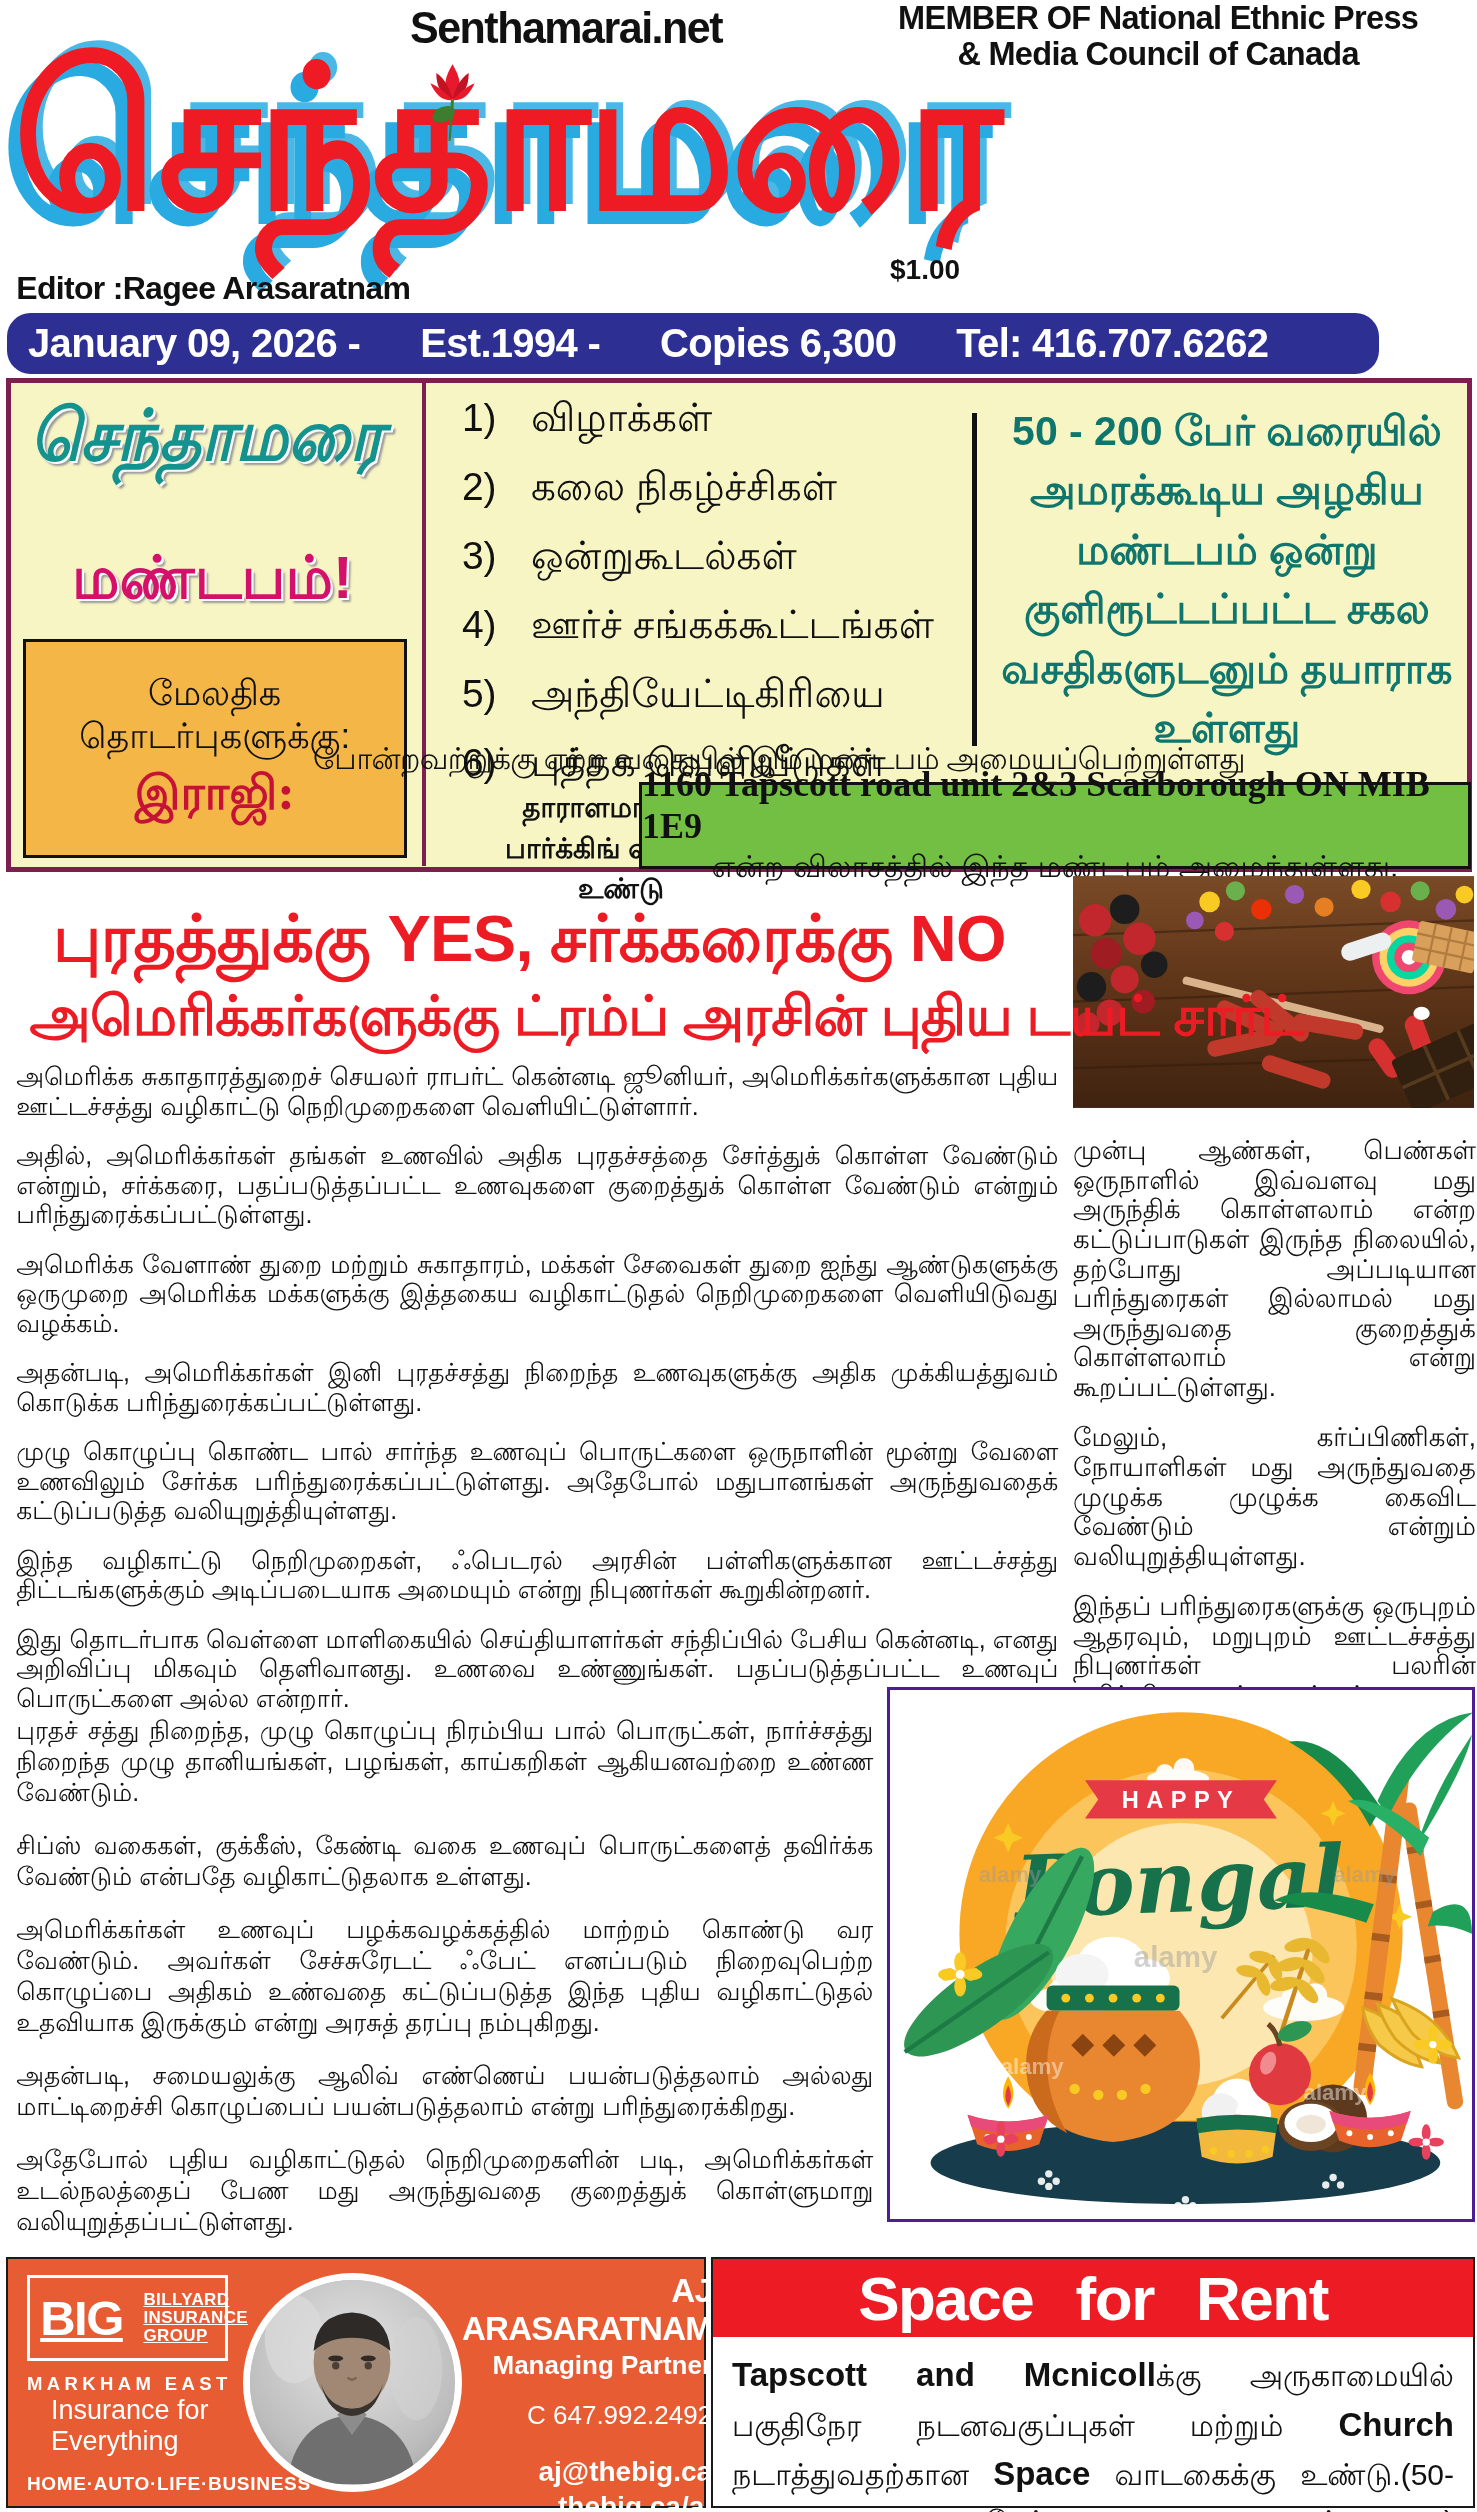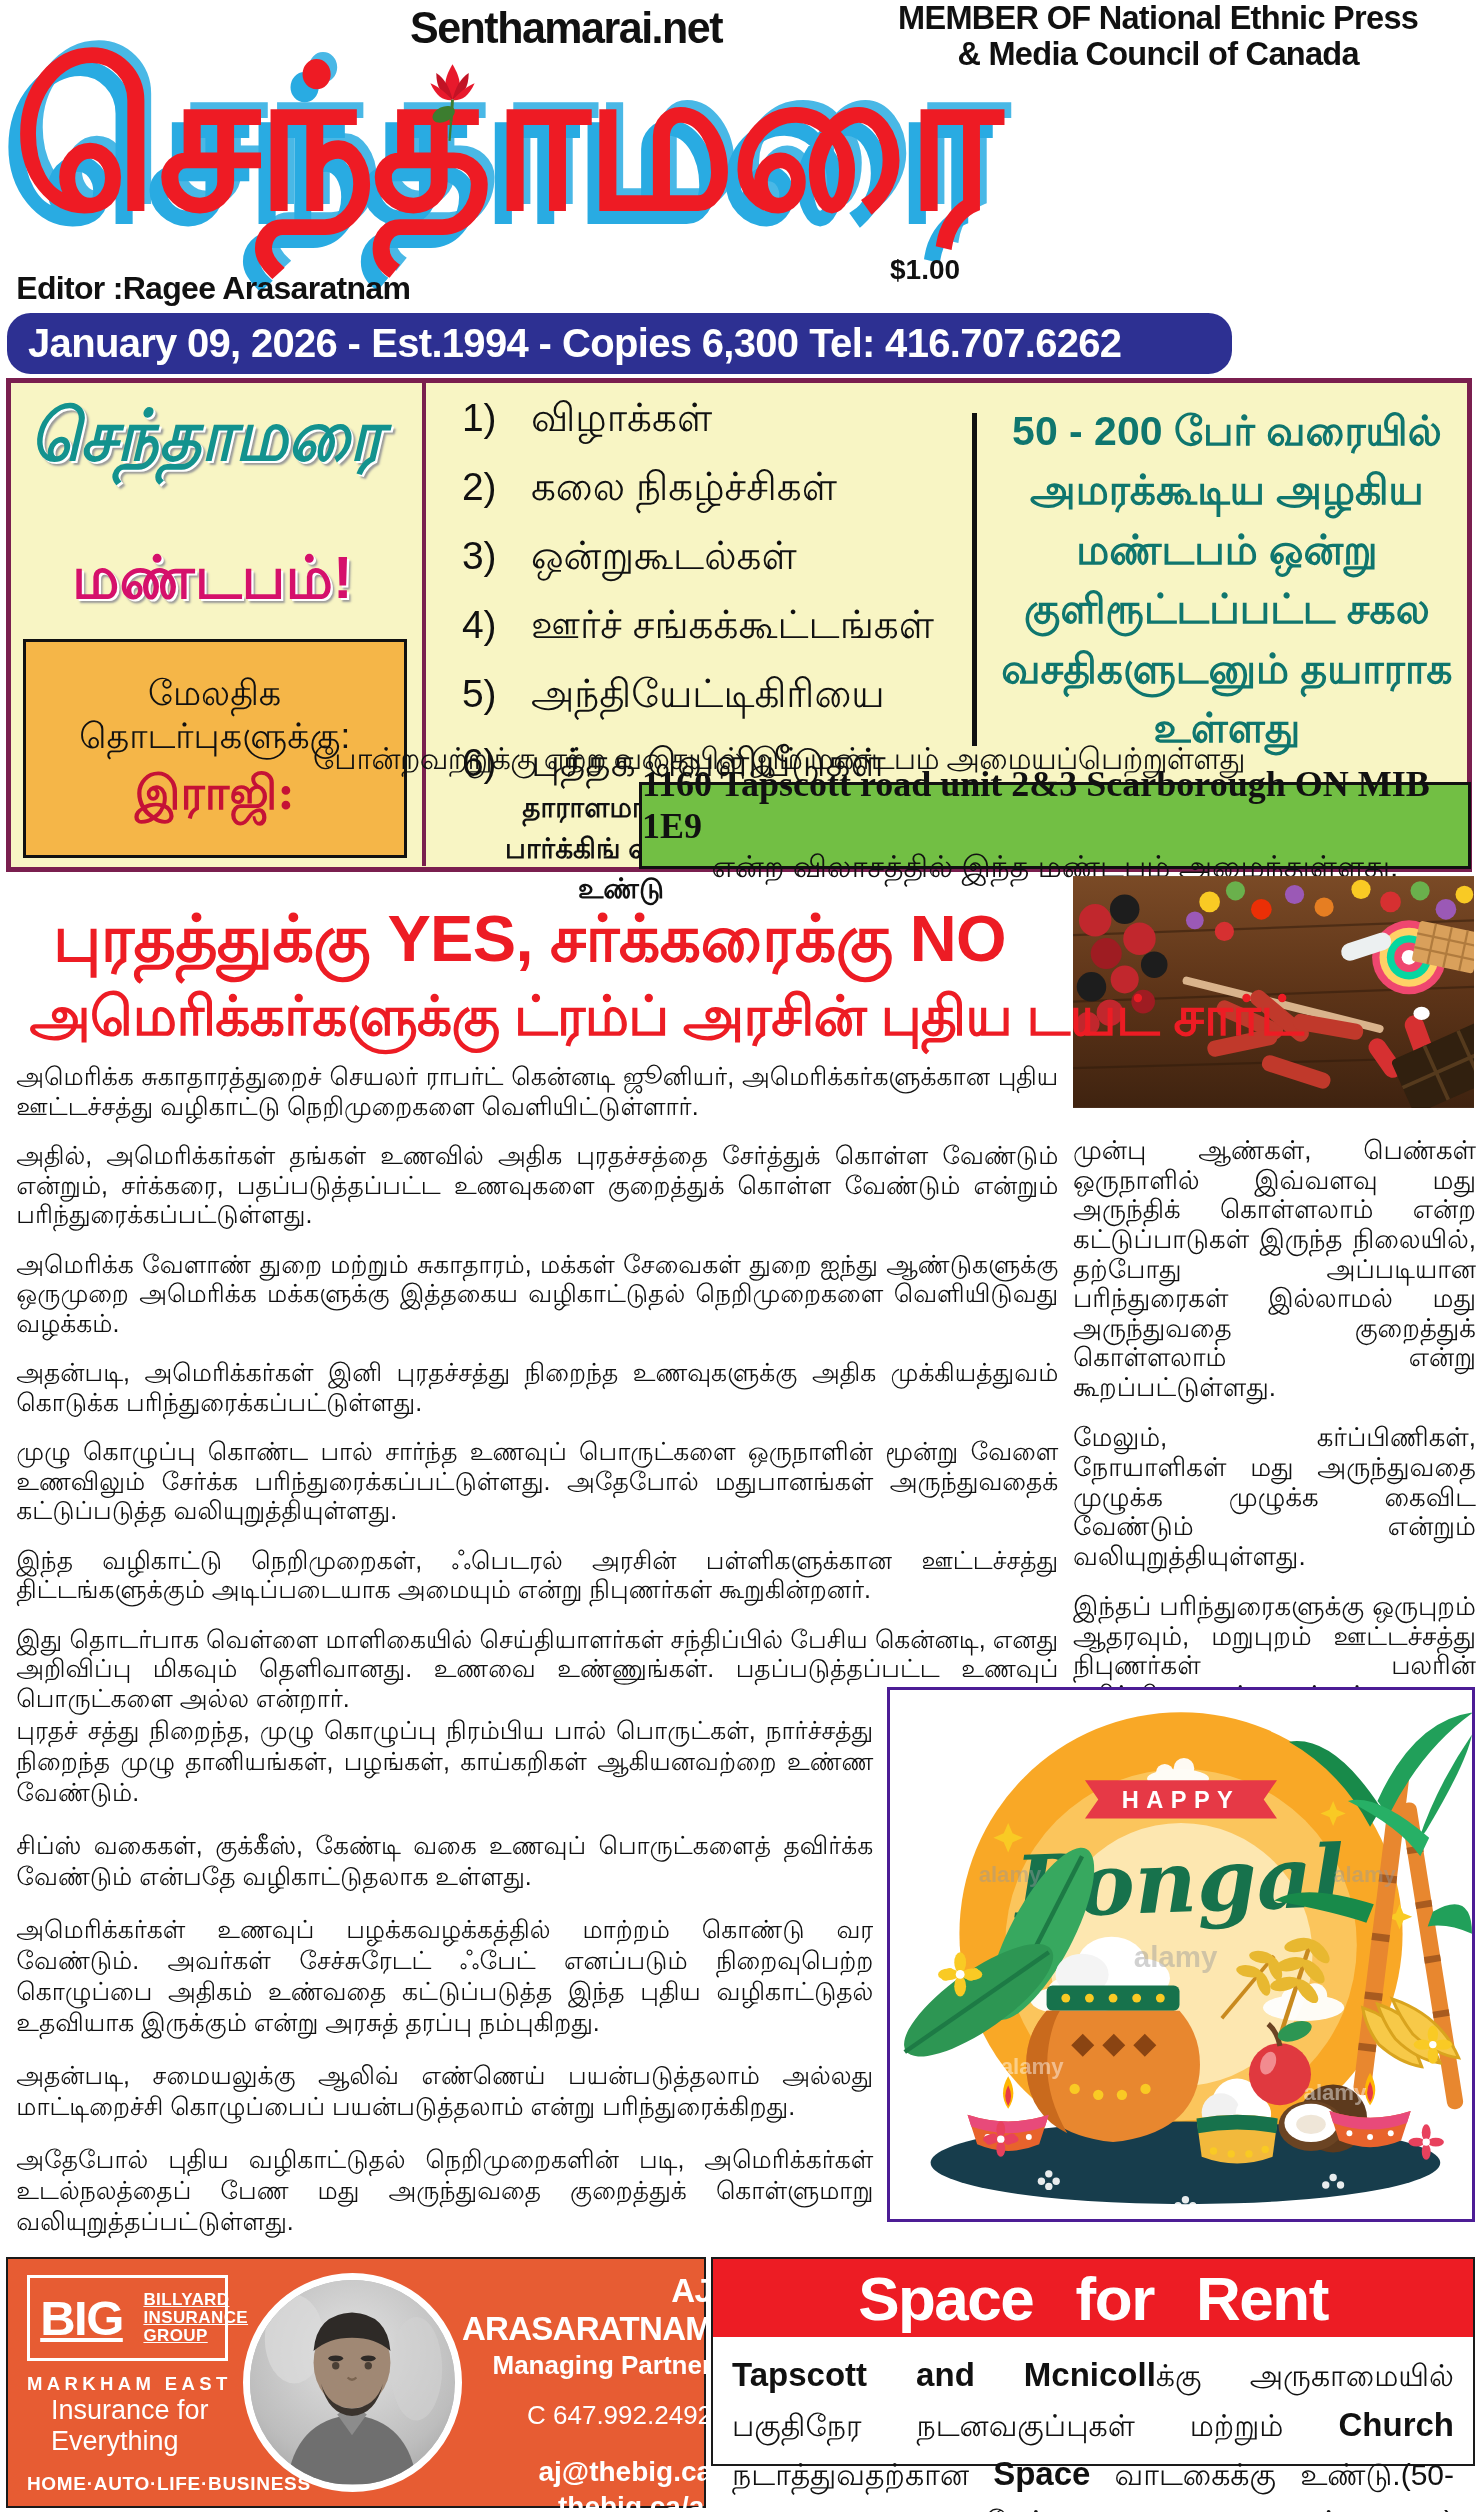--- a/index.html
+++ b/index.html
@@ -7,21 +7,21 @@
   #page { position:relative; width:1478px; height:2512px; background:#fff; overflow:hidden; margin:0 auto; }
   .abs { position:absolute; }
   .preline { white-space:pre-line; }
 
   
   .site-title { left:410px; top:1.5px; font-size:43px; font-weight:bold; color:#111; letter-spacing:-1.5px; transform:scaleY(1.05); transform-origin:top left; }
   .member { right:5.9px; top:0; width:628px; text-align:center; font-size:32.5px; font-weight:bold; color:#111; line-height:1.12; letter-spacing:-0.7px; }
   .masthead { left:13.3px; top:20.7px; width:1451px; height:244px; font-size:186px; line-height:222px; font-weight:bold; color:#ee1b24; white-space:nowrap; letter-spacing:-4.4px; text-shadow:-11.8px 11.8px 0 #29abe2, 6.7px -6.7px 0 rgba(41,171,226,.85); transform:scaleY(1.07); transform-origin:top left; overflow:visible; }
   .editor { left:16.3px; top:270px; font-size:32px; font-weight:bold; color:#111; letter-spacing:-0.7px; }
   .price { left:890px; top:254px; font-size:28px; font-weight:bold; color:#111; }
-  .infobar { left:7.4px; top:313px; width:1225px; height:61px; background:#2d3092; border-radius:23.6px; display:flex; align-items:center; color:#fff; font-size:40px; font-weight:bold; padding:0 111px 0 20.7px; justify-content:space-between; letter-spacing:-0.7px; }
+  .infobar { left:7.4px; top:313px; width:1372px; height:61px; background:#2d3092; border-radius:23.6px; display:flex; align-items:center; color:#fff; font-size:40px; font-weight:bold; padding:0 111px 0 20.7px; justify-content:space-between; letter-spacing:-0.7px; }
 
   
   .hallad { left:5.9px; top:378px; width:1466px; height:494px; background:#f8f5c4; border:5.2px solid #7a1f4f; }
   .script-title { left:10.3px; top:10.3px; width:403px; text-align:center; font-family:"DejaVu Serif", serif; font-style:italic; font-weight:bold; font-size:71px; color:#13928e; text-shadow:2.2px 2.2px 0 #fff, 4.4px 4.4px 2.2px #999; transform:scaleX(.92); transform-origin:left top; }
   .mandapam { left:0; top:161px; width:403px; text-align:center; font-weight:bold; font-size:59px; color:#d5106b; text-shadow:2.2px 2.2px 0 #fff,3.7px 3.7px 2.2px #999; }
   .contactbox { left:11.8px; top:256px; width:384px; height:219px; background:#f5b648; border:3px solid #111; display:flex; flex-direction:column; align-items:center; justify-content:center; gap:7.4px; }
   .contactbox .lbl { font-size:35px; color:#111; text-align:center; line-height:1.25; }
   .contactbox .nm { font-size:47px; font-weight:bold; color:#c51236; font-family:"DejaVu Serif", serif; }
   .contactbox .ph { font-size:49px; font-weight:bold; color:#2b35a8; font-family:"DejaVu Serif", serif; letter-spacing:1.5px; }
   .vdiv1 { left:411px; top:0; width:4.4px; height:483px; background:#7a1f4f; }
@@ -62,21 +62,21 @@
   .himes { font-size:19px; font-weight:bold; letter-spacing:0.7px; }
   .photo-wrap { width:229px; display:flex; align-items:center; justify-content:center; }
   .photo { width:219px; height:219px; border-radius:50%; border:7.4px solid #fff; overflow:hidden; background:#bbb; }
   .bigad .rcol { flex:1; padding:13.3px 19px 10.3px 0; text-align:right; display:flex; flex-direction:column; }
   .rcol .nm { font-size:33px; font-weight:bold; letter-spacing:-0.7px; }
   .rcol .role { font-size:26px; font-weight:bold; margin-top:1.5px; }
   .rcol .cph { font-size:26px; margin-top:19px; }
   .rcol .em { font-size:28px; font-weight:bold; margin-top:25px; }
   .rcol .web { font-size:28px; font-weight:bold; margin-top:3px; }
 
-  .rentad { left:711px; top:2257px; width:764px; height:209px; background:#fff; border:2.2px solid #1a1a1a; }
+  .rentad { left:711px; top:2257px; width:764px; height:251px; background:#fff; border:2.2px solid #1a1a1a; }
   .rentbanner { width:100%; height:78px; background:#ed1c24; display:flex; align-items:center; justify-content:center; color:#fff; font-size:62px; font-weight:bold; word-spacing:26.6px; letter-spacing:-1.5px; }
   .rentbody { padding:13.3px 19px 0 19px; font-size:30px; color:#111; line-height:1.5; }
   .rentbody .ln { text-align:justify; text-align-last:justify; }
   .rentbody .en { font-weight:bold; font-size:33px; }
 </style>
 </head>
 <body>
 
 <div id="page">
 

